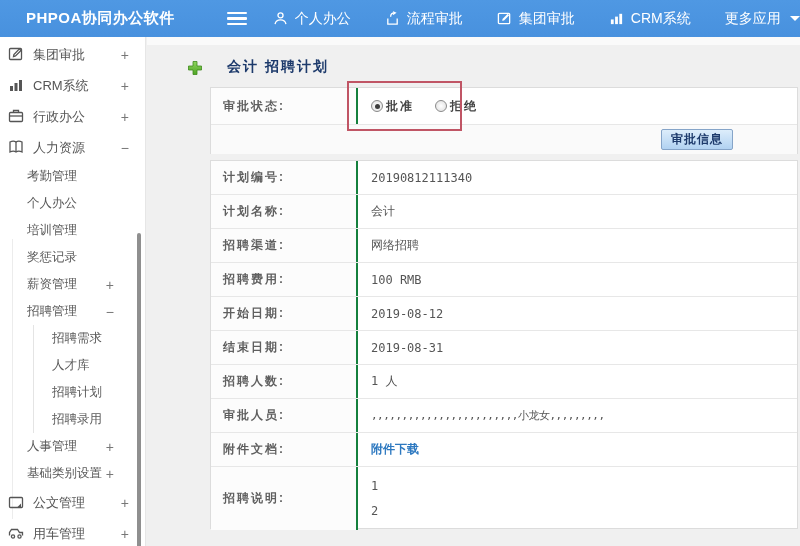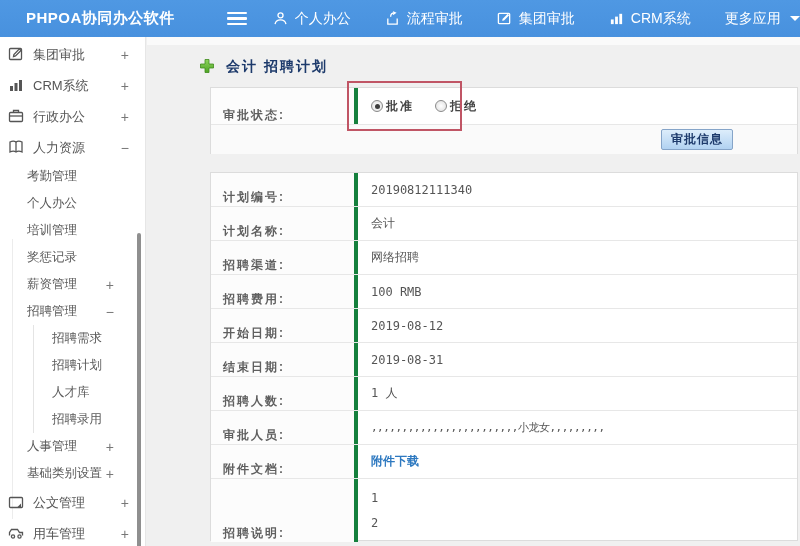--- a/index.html
+++ b/index.html
@@ -32,50 +32,50 @@
   .expand { position:absolute; top:50%; transform:translateY(-50%); color:#777; font-size:14px; font-weight:400; }
   .lv0 .expand { right:16px; }
   .lv1 .expand { right:31px; }
   .guide { position:absolute; left:12px; top:202px; width:1px; height:280px; background:#ececec; }
   .scroll-thumb { position:absolute; left:137px; top:196px; width:3.5px; height:350px;
     background:#8f8f8f; border-radius:2px; }
 
   
   .content { position:absolute; left:147px; top:37px; width:653px; height:509px; background:#f0f0f0; }
   .topstrip { position:absolute; left:0; top:0; width:100%; height:8px; background:#fafafa; }
-  .title-row { position:absolute; left:52px; top:21px; display:flex; align-items:flex-start; gap:11px; }
+  .title-row { position:absolute; left:40px; top:21px; display:flex; align-items:flex-end; gap:24px; }
   .page-title { font-size:14px; font-weight:bold; color:#1d3a6b; letter-spacing:2px; }
 
   .tbl { position:absolute; left:63px; width:588px; background:#fff; border:1px solid #dcdcdc; }
   .tbl1 { top:50px; height:67px; }
   .row { display:flex; border-bottom:1px solid #e7e7e7; }
   .row:last-child { border-bottom:none; }
-  .lcell { width:147px; flex:0 0 147px; border-right:4px solid #15803d; background:#fcfcfc;
-    display:flex; align-items:flex-end; padding-left:12px; }
+  .lcell { width:147px; flex:0 0 147px; border-right:2px solid #15803d; background:#fcfcfc;
+    display:flex; align-items:center; padding-left:12px; }
   .flabel { font-size:12px; font-weight:bold; color:#5f5f5f; letter-spacing:2px; white-space:nowrap; }
   .vcell { flex:1; display:flex; align-items:center; padding-left:13px; }
   .fvalue { font-size:12px; color:#555; font-family:"DejaVu Sans Mono","Liberation Mono",monospace; white-space:nowrap; }
   .r-status { height:37px; }
   .r-btnrow { height:29px; background:#fafafa; border-top:none; position:relative; }
   .btn-approve { position:absolute; right:64px; top:4px; height:21px; padding:0 9px;
     background:linear-gradient(#ddedfb,#b1d2f1); border:1px solid #85a4c8; border-radius:2px;
     font-size:12px; font-weight:bold; color:#1d3a6b; letter-spacing:1px; cursor:pointer;
     font-family:"Liberation Sans","DejaVu Sans",sans-serif; }
 
   .radio-group { display:flex; align-items:center; gap:3px; }
   .radio { width:12px; height:12px; border-radius:50%; border:1px solid #8a8a8a;
     background:radial-gradient(#fff,#ddd); position:relative; display:inline-block; cursor:pointer; }
   .radio.sel::after { content:""; position:absolute; left:2.5px; top:2.5px; width:5px; height:5px;
     border-radius:50%; background:#3c3c3c; }
   .radio-lab { font-size:12px; font-weight:bold; color:#444; letter-spacing:2px; margin-right:18px; cursor:pointer; }
 
   .red-box { position:absolute; left:200px; top:44px; width:115px; height:50px;
     border:2px solid #c05565; background:transparent; pointer-events:none; z-index:5; }
 
-  .tbl2 { top:123px; height:369px;margin-top:12px; }
+  .tbl2 { top:123px; height:369px; }
   .r-std { height:34px; }
   .r-tall { height:63px; }
   .r-tall .vcell { flex-direction:column; align-items:flex-start; justify-content:center; gap:11px; }
   .link { color:#2e79c0; font-weight:bold; cursor:pointer; text-decoration:none;
     font-size:12px; font-family:"DejaVu Sans Mono","Liberation Mono",monospace; }
   .fv-small { font-size:11px; letter-spacing:-0.5px; }
 
   .plus-icon { width:16px; height:16px; display:block; }
 </style>
 </head>
@@ -203,24 +203,24 @@
     </div>
     <div class="s-item lv1">
       <span class="lab">招聘管理</span>
       <span class="expand">−</span>
     </div>
 
     <div class="s-item lv2">
       <span class="lab">招聘需求</span>
     </div>
     <div class="s-item lv2">
+      <span class="lab">人才库</span>
+    </div>
+    <div class="s-item lv2">
       <span class="lab">招聘计划</span>
-    </div>
-    <div class="s-item lv2">
-      <span class="lab">人才库</span>
     </div>
     <div class="s-item lv2">
       <span class="lab">招聘录用</span>
     </div>
 
     <div class="s-item lv1">
       <span class="lab">人事管理</span>
       <span class="expand">+</span>
     </div>
     <div class="s-item lv1">

